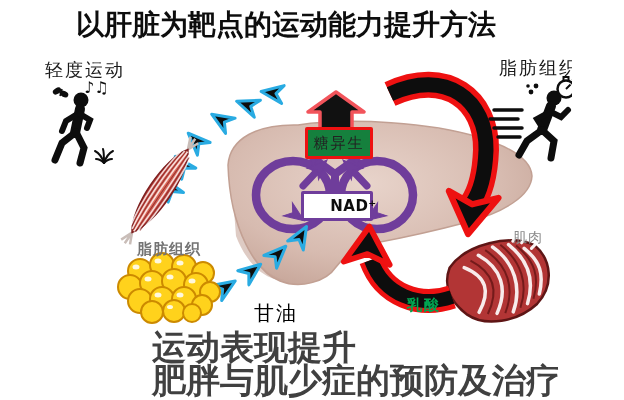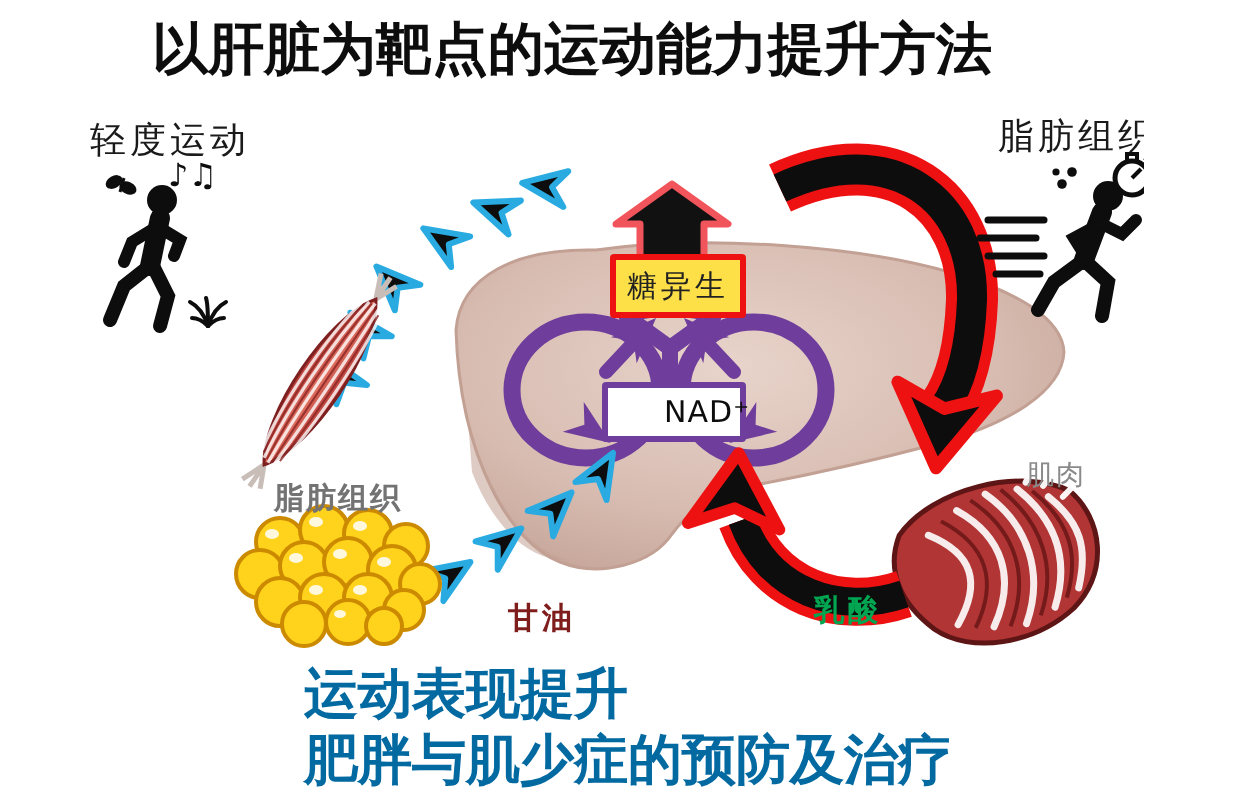--- a/index.html
+++ b/index.html
@@ -6,30 +6,30 @@
   .stage{position:relative;width:572px;height:400px;background:#ffffff;overflow:hidden;
          font-family:"DejaVu Sans","Liberation Sans",sans-serif;}
   .stage svg.layer{position:absolute;left:0;top:0;z-index:1;}
   .lbl{position:absolute;z-index:2;white-space:nowrap;color:#111;}
   .title{left:0;right:0;top:6px;text-align:center;font-size:28px;font-weight:bold;color:#0d0d0d;}
   .exlabel{font-family:Liberation Serif, serif;font-size:18px;letter-spacing:2px;color:#1a1a1a;}
   .light-ex{left:45px;top:58px;}
   .intense-ex{left:499px;top:56px;}
   .notes{left:84px;top:78px;font-size:16px;color:#0d0d0d;}
   .glucose{left:300px;top:70px;width:76px;text-align:center;font-size:20px;font-weight:bold;letter-spacing:1px;color:#0d0d0d;}
-  .gng-box{left:305px;top:127px;width:62px;height:26px;background:#fde047;border:3px solid #EE1111;border-radius:2px;
+  .gng-box{left:305px;top:127px;width:62px;height:26px;background:#15803d;border:3px solid #EE1111;border-radius:2px;
            display:flex;align-items:center;justify-content:center;font-size:15px;letter-spacing:2px;color:#222;}
   .nad-box{left:301px;top:191px;width:66px;height:24px;background:#fff;border:3px solid #6F3D9B;border-radius:2px;
            display:flex;align-items:center;justify-content:center;gap:3px;}
-  .nad-box .nad-txt{font-size:15px;font-weight:normal;color:#0d0d0d;letter-spacing:0.5px;margin-left:36px;}
+  .nad-box .nad-txt{font-size:15px;font-weight:bold;color:#0d0d0d;letter-spacing:0.5px;margin-left:36px;}
   .adipose-lbl{left:137px;top:240px;font-size:15px;font-weight:600;letter-spacing:1px;color:#737373;}
-  .glycerol-lbl{left:254px;top:300px;font-size:15px;font-weight:bold;letter-spacing:2px;color:#7f1d1d;}
+  .glycerol-lbl{left:254px;top:300px;font-size:20px;font-weight:normal;letter-spacing:2px;color:#000000;}
   .lactate-lbl{left:407px;top:296px;font-size:15px;font-weight:bold;letter-spacing:2px;color:#00A651;}
   .muscle-lbl{left:513px;top:229px;font-size:14px;letter-spacing:1px;color:#8a8a8a;}
-  .footer{left:152px;top:331px;font-size:27px;font-weight:bold;line-height:33px;color:#0369a1;}
+  .footer{left:152px;top:331px;font-size:34px;font-weight:bold;line-height:33px;color:#404040;}
 </style>
 </head>
 <body>
 
 <div class="stage">
 
   <svg class="layer" width="624" height="400" viewBox="0 0 624 400">
     <defs>
       <radialGradient id="liverG" cx="45%" cy="38%" r="75%">
         <stop offset="0%" stop-color="#E8D4CB"></stop>

